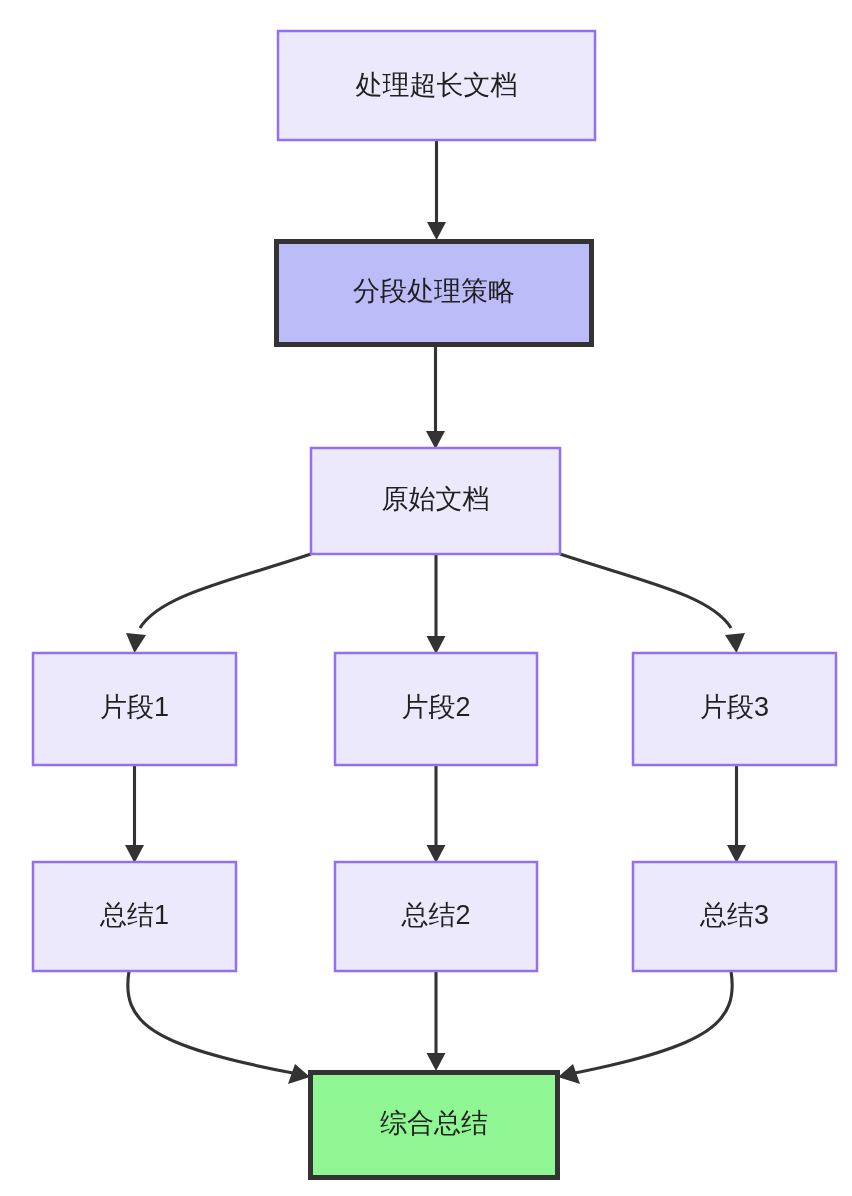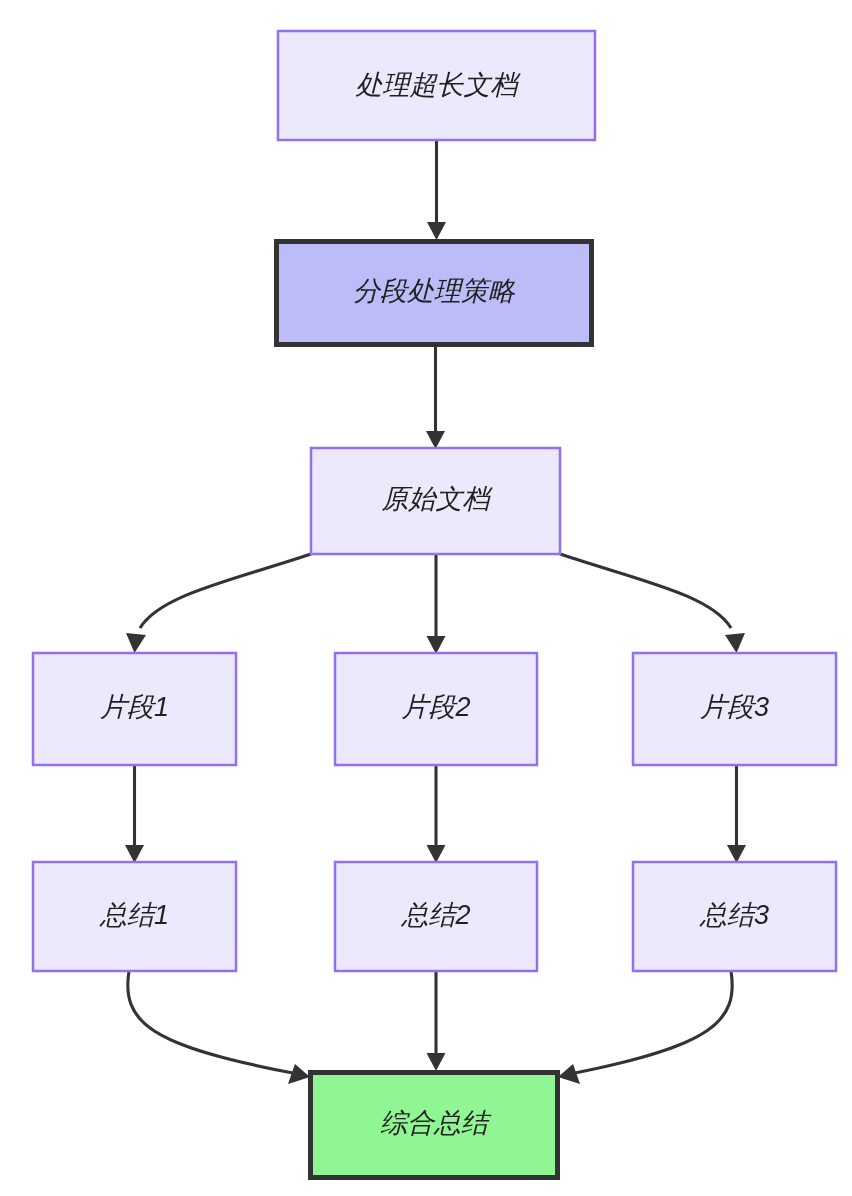--- a/index.html
+++ b/index.html
@@ -10,21 +10,20 @@
   body {
     width: 852px;
     height: 1196px;
     font-family: "Liberation Sans", "DejaVu Sans", sans-serif;
     overflow: hidden;
   }
   #diagram-root {
     position: relative;
     width: 852px;
     height: 1196px;
-    font-style: italic;
   }
   svg.flowchart {
     display: block;
     width: 852px;
     height: 1196px;
   }
   .node-rect {
     stroke-linejoin: miter;
   }
   .node-label {

